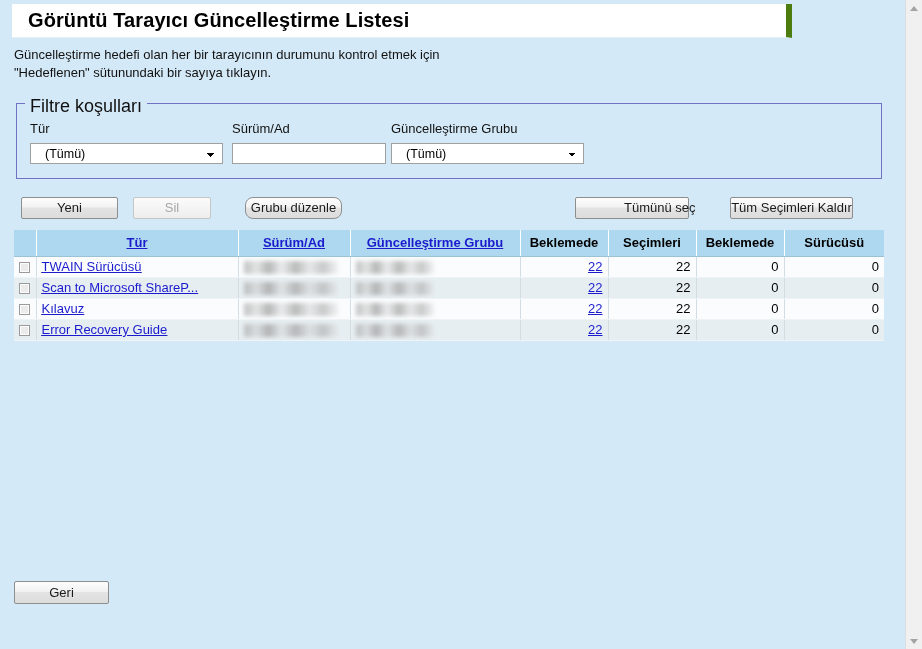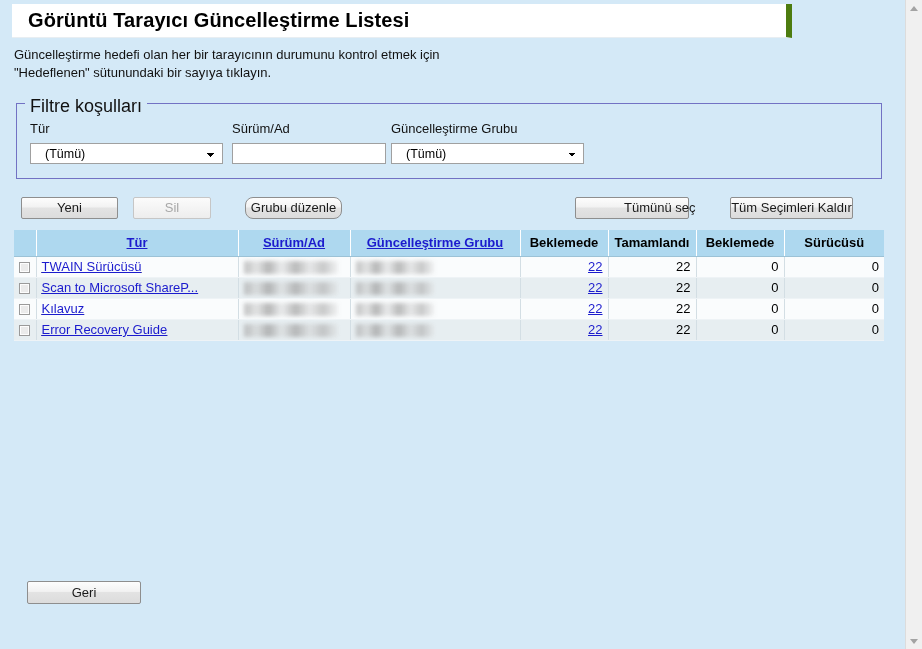--- a/index.html
+++ b/index.html
@@ -152,21 +152,21 @@
     background: linear-gradient(to bottom, #fbfbfb 0%, #f4f4f4 50%, #ededed 100%);
     cursor: default;
   }
   .btn-refresh { left: 597px; top: 142px; width: 108px; height: 22px; }
 
   .btn-new      { left: 21px;  top: 197px; width: 97px; }
   .btn-delete   { left: 133px; top: 197px; width: 78px; }
   .btn-editgrp  { left: 245px; top: 197px; width: 97px; border-radius: 8px; }
   .btn-selall   { left: 575px; top: 197px; width: 114px; padding-left: 48px; }
   .btn-clearall { left: 730px; top: 197px; width: 123px; }
-  .btn-back     { left: 14px;  top: 581px; width: 114px; height: 23px; line-height: 21px; margin-left: 13px; }
+  .btn-back     { left: 14px;  top: 581px; width: 95px; height: 23px; line-height: 21px; }
 
   
   .table-wrap {
     position: absolute;
     left: 14px;
     top: 230px;
     width: 870px;
   }
   table.grid {
     border-collapse: collapse;
@@ -356,21 +356,21 @@
             <col style="width: 88px;">
             <col style="width: 100px;">
           </colgroup>
         <thead>
           <tr>
               <th></th>
               <th class="sortable"><a>Tür</a></th>
               <th class="sortable"><a>Sürüm/Ad</a></th>
               <th class="sortable"><a>Güncelleştirme Grubu</a></th>
               <th>Beklemede</th>
-              <th>Tamamlandı</th>
+              <th>Seçimleri</th>
               <th>Beklemede</th>
               <th>Sürücüsü</th>
             </tr>
         </thead>
         <tbody>
             <tr>
               <td class="c-check"><input type="checkbox" class="rowcheck" style=""></td>
               <td class="c-name"><a class="row-link">TWAIN Sürücüsü</a></td>
               <td class="c-blur"><span class="blur" style="width: 94px;"></span></td>
               <td class="c-blur"><span class="blur" style="width: 78px;"></span></td>

